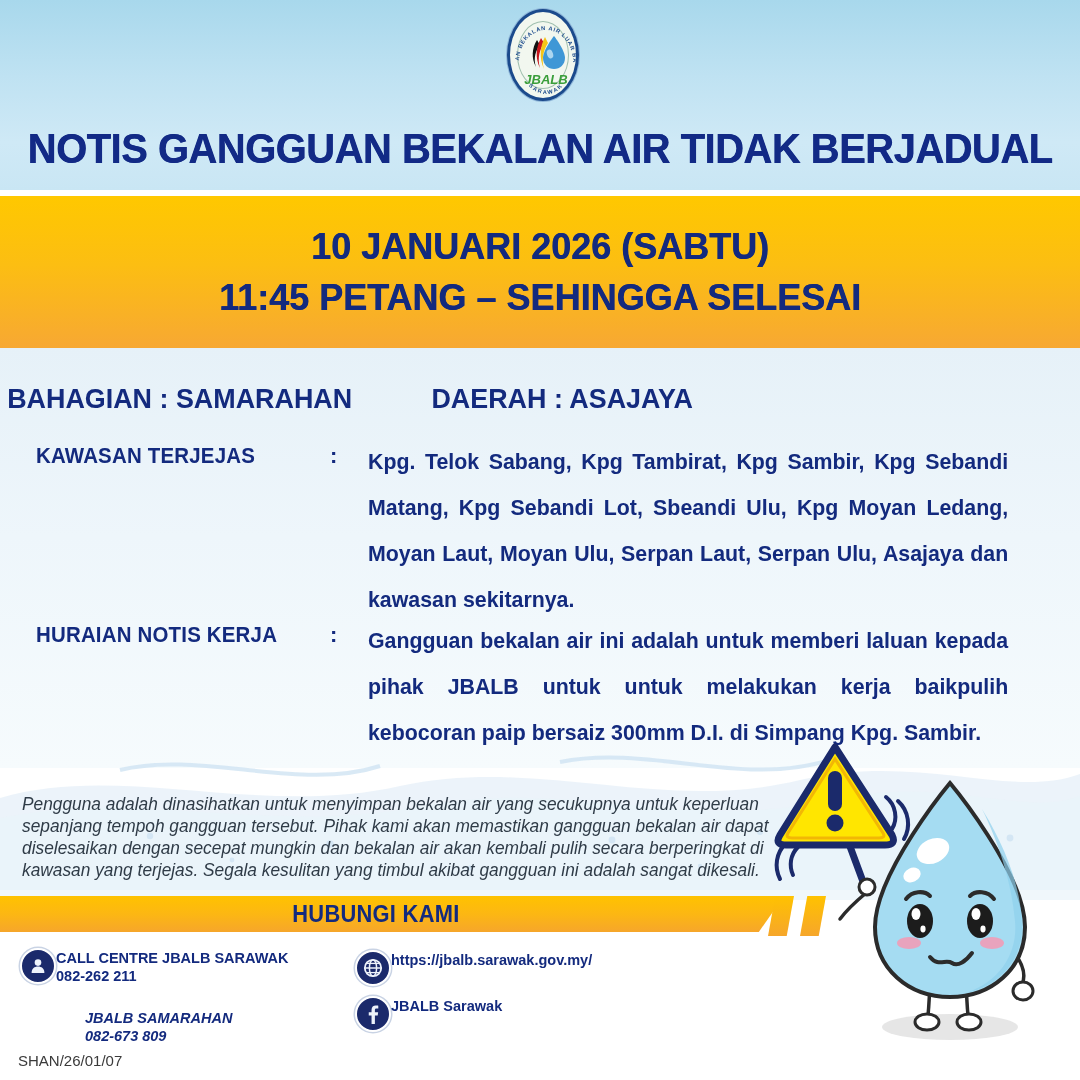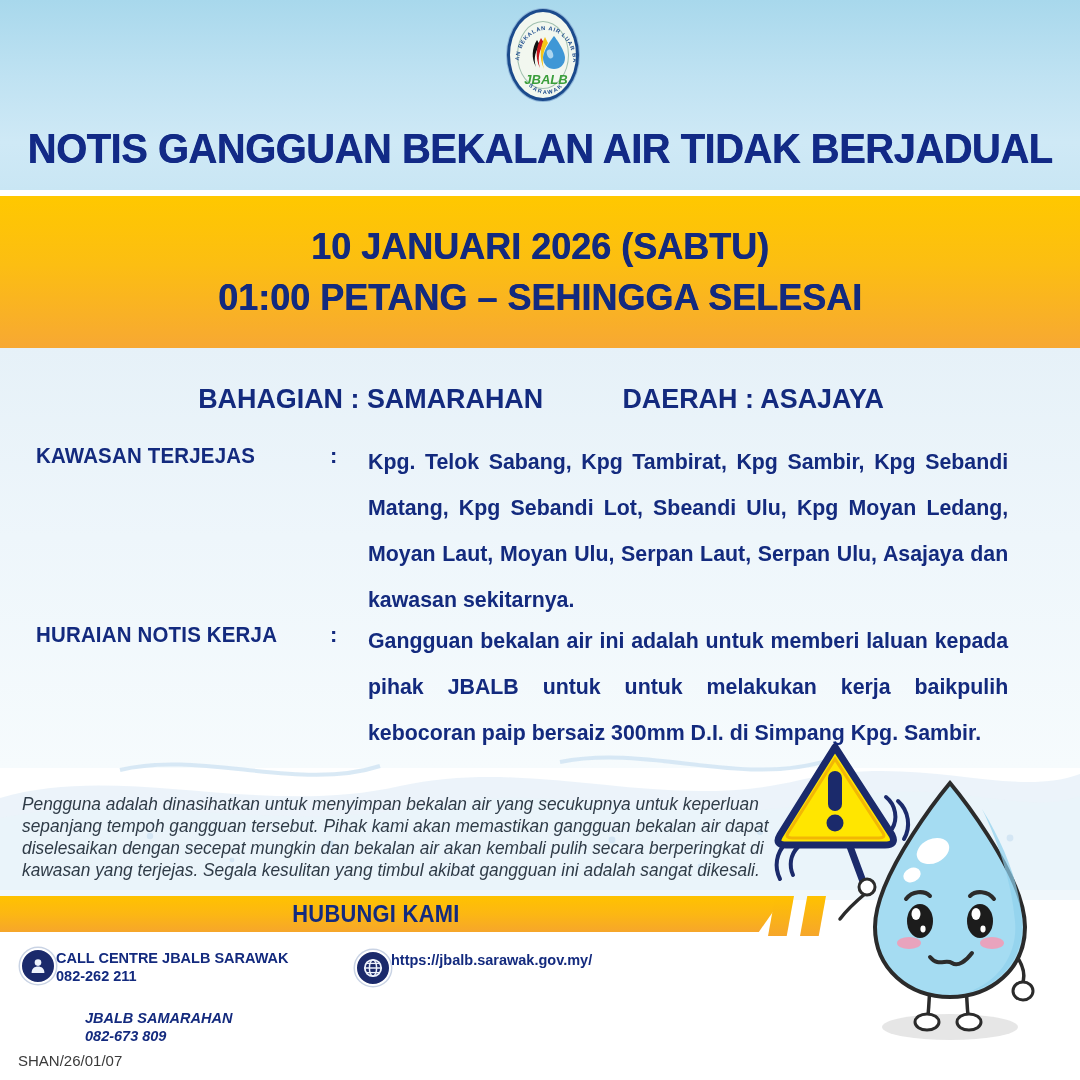--- a/index.html
+++ b/index.html
@@ -71,21 +71,21 @@
   }
 
   
   .body-area {
     position:absolute; left:0; top:348px; width:1080px; height:420px;
     background:linear-gradient(180deg,#e6f1f8 0%,#eef6fb 45%,#f6fbfd 100%);
   }
 
   .region-row {
     position:absolute; left:0; top:383px; width:1080px;
-    text-align:center; white-space:nowrap;
+    white-space:nowrap;
   }
   .region-item {
     display:inline-block;
     color:#132a7e;
     font-weight:bold;
     font-size:28px;
     transform:scaleX(0.96);
   }
   .region-gap { display:inline-block; width:58px; }
 
@@ -213,21 +213,21 @@
         <ellipse cx="40" cy="42" rx="3" ry="4.5" fill="#bfe0f5" opacity="0.85" transform="rotate(-20 40 42)"></ellipse>
         <text x="36" y="72" font-size="13" font-weight="bold" fill="#3a9e3a" text-anchor="middle" font-style="italic" font-family="Liberation Sans, sans-serif">JBALB</text>
       </svg>
     </div>
   </div>
 
   <div class="main-title">NOTIS GANGGUAN BEKALAN AIR TIDAK BERJADUAL</div>
 
   <div class="date-band">
     <div class="date-line">10 JANUARI 2026 (SABTU)</div>
-    <div class="date-line">01:00 PETANG – SEHINGGA SELESAI</div>
+    <div class="date-line">11:45 PETANG – SEHINGGA SELESAI</div>
   </div>
 
   <div class="body-area"></div>
 
   <div class="region-row">
     <span class="region-item">BAHAGIAN : SAMARAHAN</span>
     <span class="region-gap"></span>
     <span class="region-item">DAERAH : ASAJAYA</span>
   </div>
 
@@ -295,20 +295,28 @@
         <circle cx="11" cy="11" r="8.2" fill="none" stroke="#eef3fb" stroke-width="1.8"></circle>
         <ellipse cx="11" cy="11" rx="3.6" ry="8.2" fill="none" stroke="#eef3fb" stroke-width="1.5"></ellipse>
         <line x1="2.8" y1="11" x2="19.2" y2="11" stroke="#eef3fb" stroke-width="1.5"></line>
         <line x1="4" y1="6.4" x2="18" y2="6.4" stroke="#eef3fb" stroke-width="1.3"></line>
         <line x1="4" y1="15.6" x2="18" y2="15.6" stroke="#eef3fb" stroke-width="1.3"></line>
       </svg>
     </div>
     <div class="c-txt">https://jbalb.sarawak.gov.my/</div>
   </div>
 
+  <div class="c-item contact-fb">
+    <div class="c-ico">
+      <svg width="22" height="22" viewBox="0 0 22 22">
+        <path d="M12.9,21 V12.6 h2.8 l0.45,-3.3 h-3.25 V7.2 c0,-0.95 0.27,-1.6 1.65,-1.6 h1.73 V2.66 C15.98,2.6 14.95,2.5 13.75,2.5 c-2.5,0 -4.2,1.52 -4.2,4.33 v2.47 H6.75 v3.3 h2.8 V21 Z" fill="#eef3fb"></path>
+      </svg>
+    </div>
+    <div class="c-txt">JBALB Sarawak</div>
+  </div>
 
 
   <div class="ref-code">SHAN/26/01/07</div>
 
   <div class="mascot">
     <svg width="310" height="345" viewBox="0 0 310 345">
 
       <path d="M16,108 C6,118 4,132 10,144" stroke="#1b2a6b" stroke-width="4" fill="none" stroke-linecap="round"></path>
       <path d="M28,112 C20,120 19,131 23,140" stroke="#1b2a6b" stroke-width="4" fill="none" stroke-linecap="round"></path>
       <path d="M128,66 C139,76 141,92 134,104" stroke="#1b2a6b" stroke-width="4" fill="none" stroke-linecap="round"></path>

